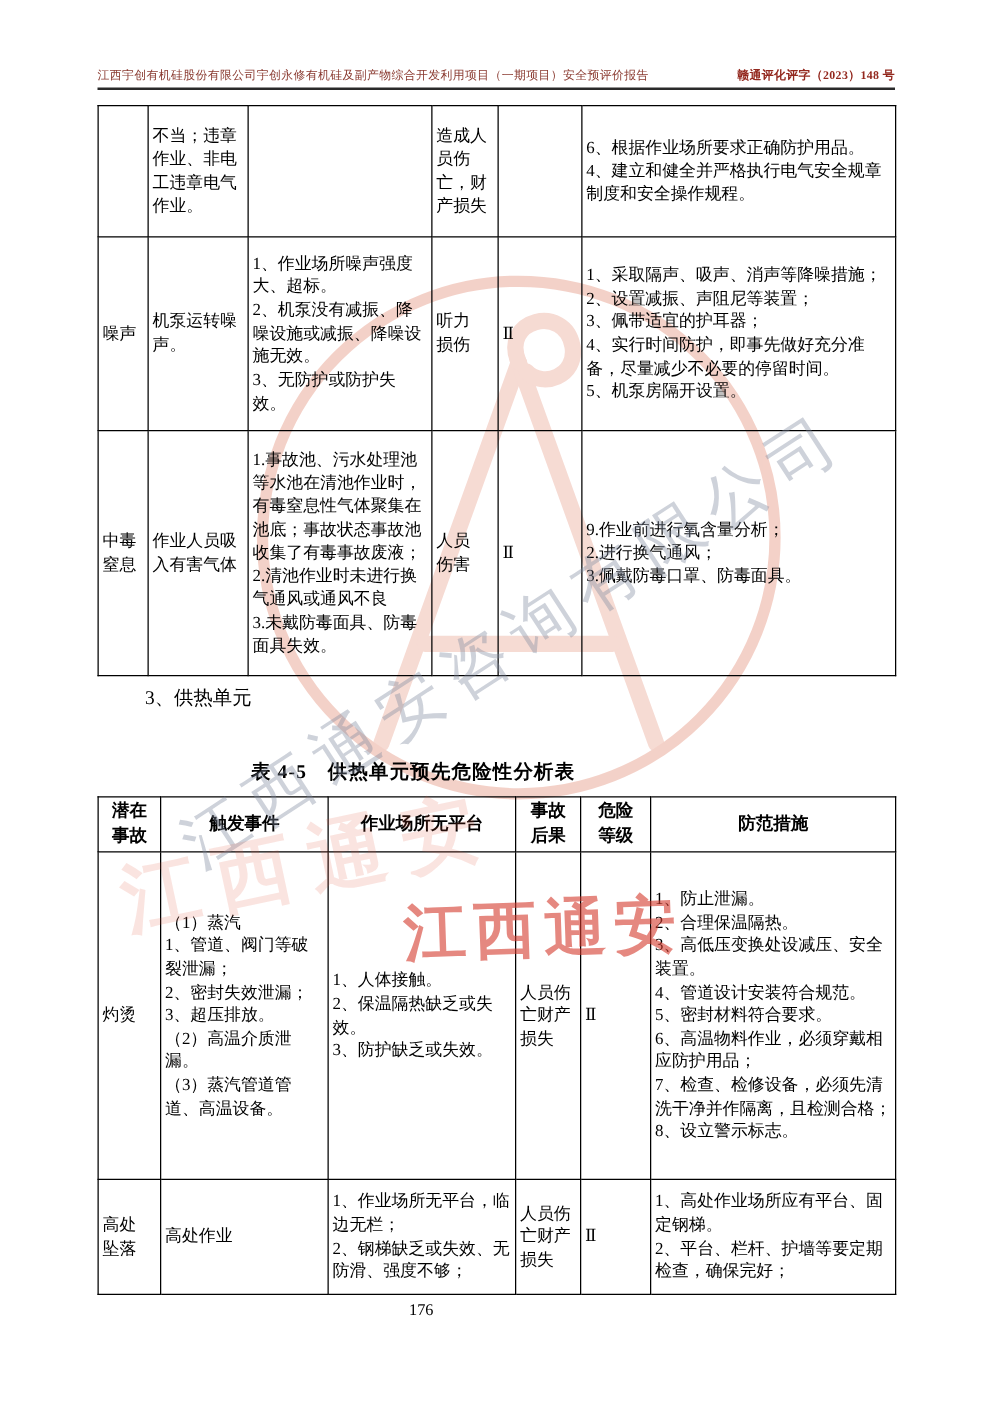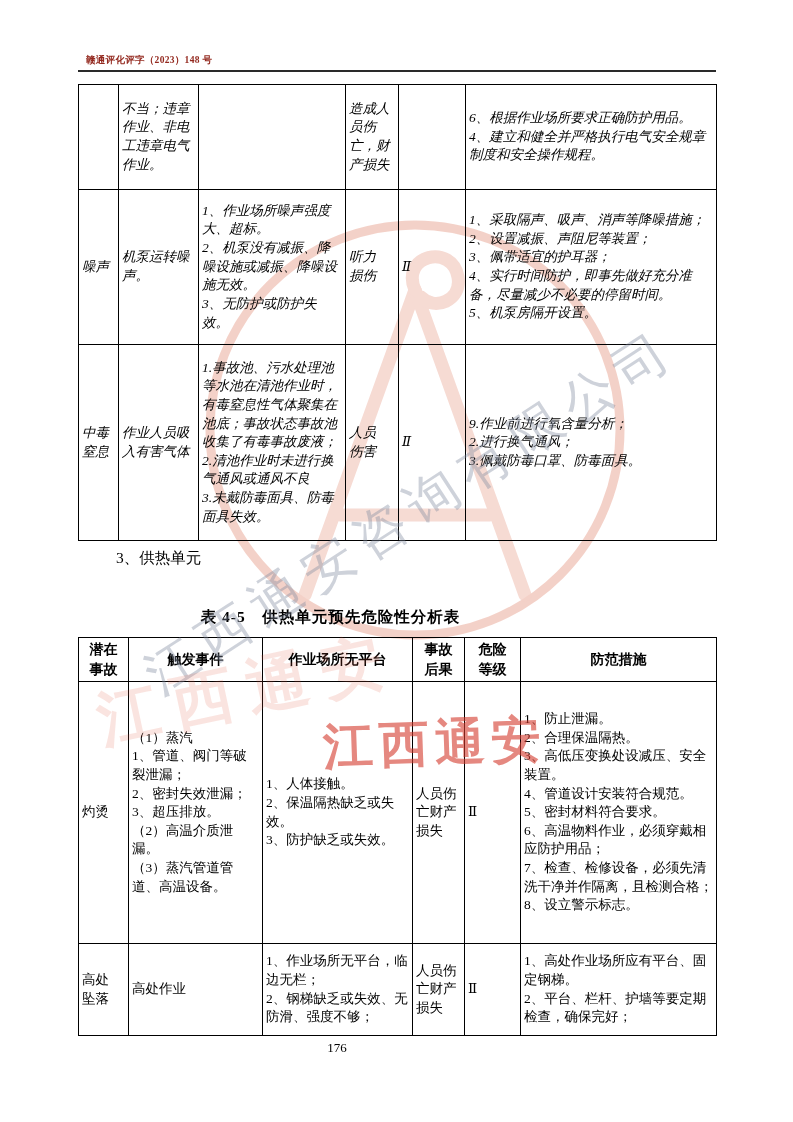--- a/index.html
+++ b/index.html
@@ -18,21 +18,21 @@
   .ph-right{font-weight:bold;color:#93281e;margin-left:8px;}
   
   table.t{position:absolute;left:78px;border-collapse:collapse;table-layout:fixed;width:638px;}
   table.t td,table.t th{
     border:1px solid #000;padding:2px 3px;font-size:13.5px;line-height:1.38;
     white-space:pre-line;word-break:break-all;vertical-align:middle;text-align:left;
   }
   table.t th{font-weight:bold;text-align:center;font-size:14px;vertical-align:middle;}
   td.center{text-align:center;}
   td.top{vertical-align:top;}
-  .t1{top:84px;font-style:italic;}
+  .t1{top:84px;}
   .t2{top:637px;}
   .t1 .w1{width:40px;} .t1 .w2{width:80px;} .t1 .w3{width:147px;}
   .t1 .w4{width:53px;} .t1 .w5{width:67px;} .t1 .w6{width:251px;}
   .t2 .w1{width:50px;} .t2 .w2{width:134px;} .t2 .w3{width:150px;}
   .t2 .w4{width:52px;} .t2 .w5{width:56px;} .t2 .w6{width:196px;}
   
   .heading{position:absolute;left:116px;top:548px;margin:0;font-size:15.5px;}
   .intro{position:absolute;left:105px;top:580px;margin:0;font-size:15px;}
   .caption{position:absolute;left:0;top:607px;width:661px;margin:0;text-align:center;font-weight:bold;font-size:15.5px;letter-spacing:1px;}
   .pagenum{position:absolute;left:0;top:1040px;width:674px;text-align:center;font-size:13px;}
@@ -66,20 +66,21 @@
         <path d="M215 75 L325 380"></path>
         <path d="M140 300 L290 300"></path>
         <path d="M215 75 C 200 40, 252 28, 258 62 C 262 86, 234 96, 221 82"></path>
       </g>
     </svg>
   </div>
 
   <div class="content">
 
     <div class="pageheader">
+      <span class="ph-left">江西宇创有机硅股份有限公司宇创永修有机硅及副产物综合开发利用项目（一期项目）安全预评价报告</span>
       <span class="ph-right">赣通评化评字（2023）148 号</span>
     </div>
 
     <table class="t t1">
       <colgroup>
           <col class="w1">
           <col class="w2">
           <col class="w3">
           <col class="w4">
           <col class="w5">

